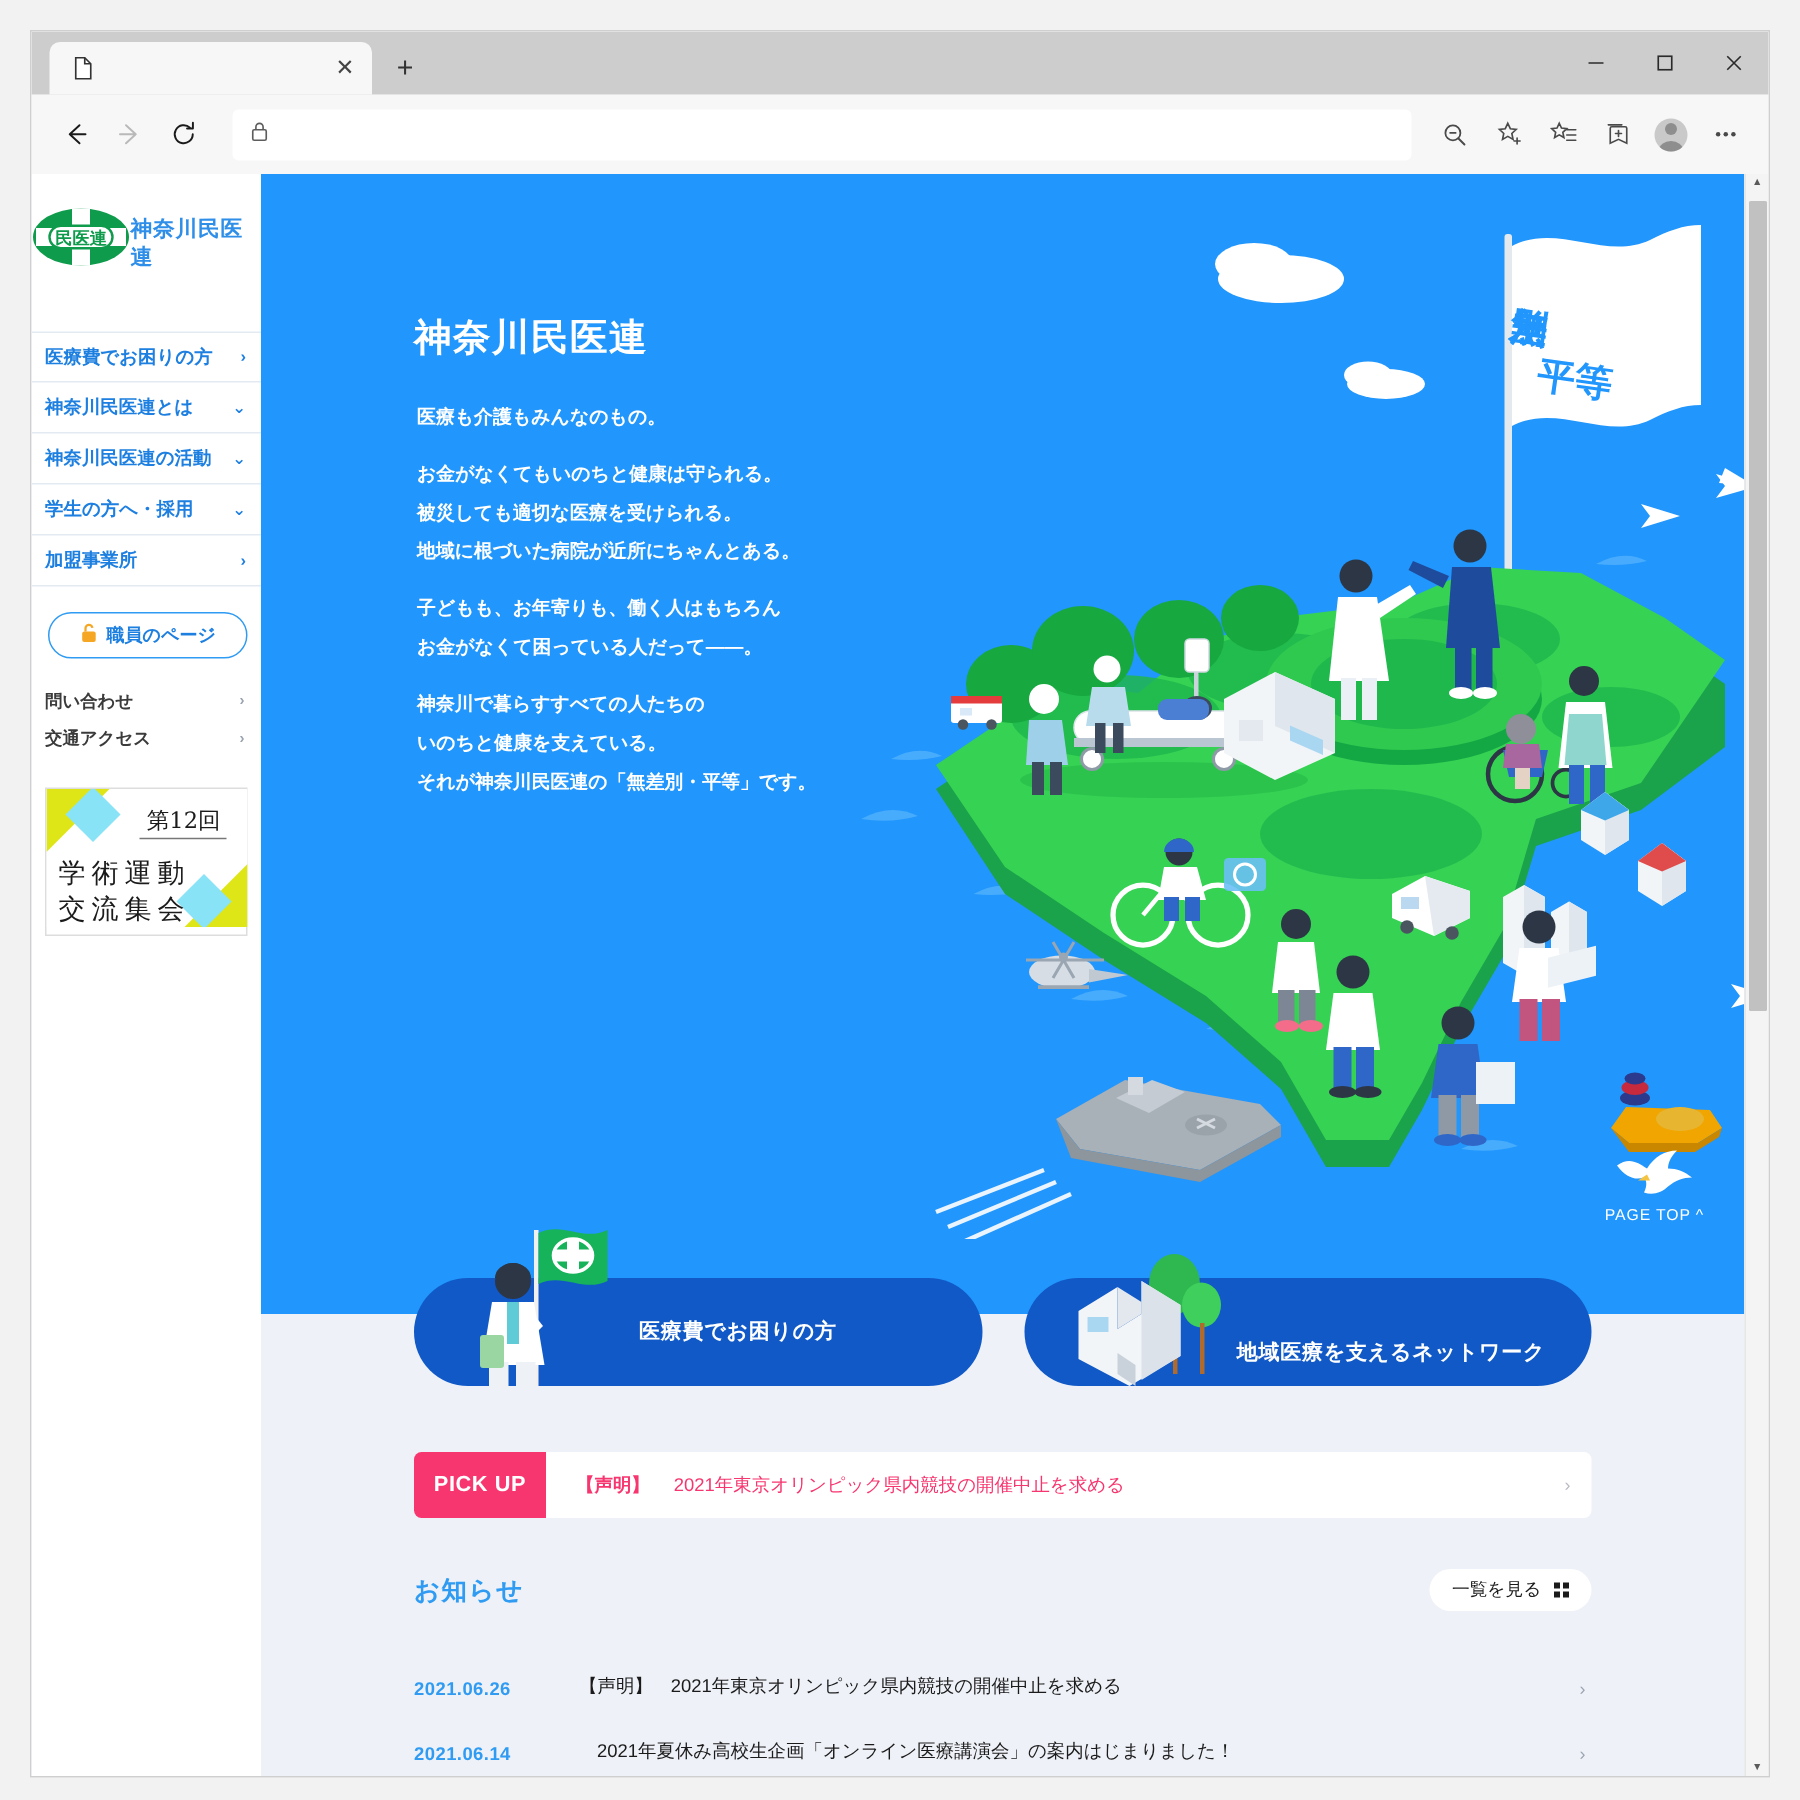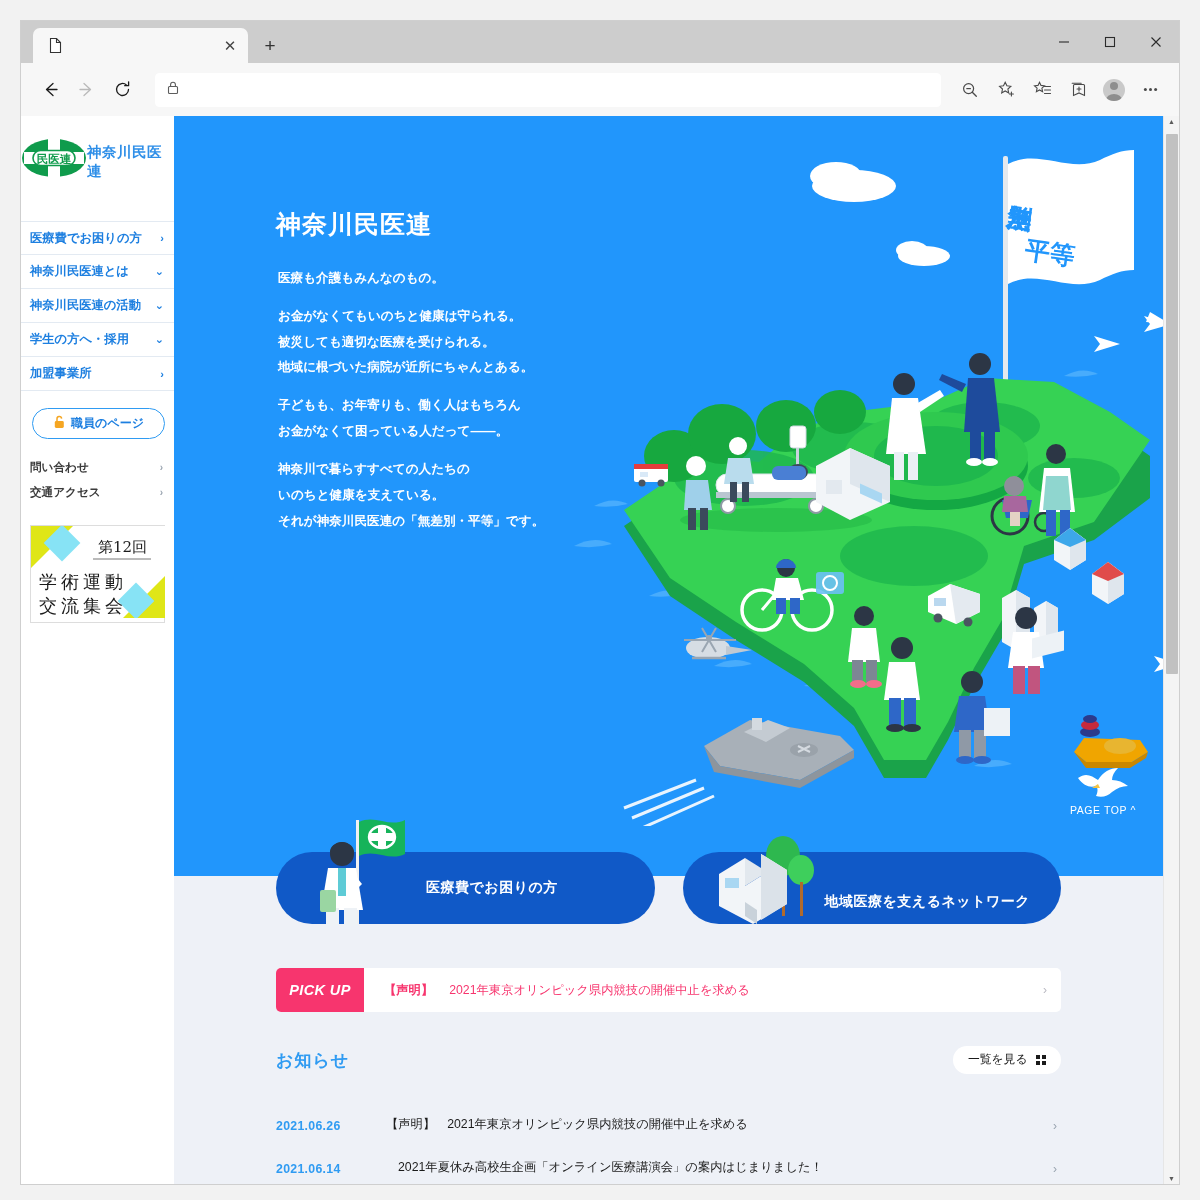--- a/index.html
+++ b/index.html
@@ -165,21 +165,21 @@
   .cta.second .cta-art { left: 22px; top: -28px; }
   .cta.second .cta-label { margin-left: 142px; margin-top: 27px; }
   
   #pickup {
     margin: 24px 102px 0 102px; height: 44px; background: #ffffff;
     border-radius: 5px; display: flex; align-items: center; overflow: hidden;
   }
   .pickup-tag {
     width: 88px; height: 44px; background: #f7356e; color: #fff;
     display: flex; align-items: center; justify-content: center;
-    font-size: 14.5px; font-weight: bold; font-style: italic; letter-spacing: .4px;
+    font-size: 14.5px; font-weight: bold; letter-spacing: .4px;
     flex: none;
   }
   .pickup-body { flex: 1; display: flex; align-items: center; padding: 0 14px 0 20px; }
   .pickup-cat { font-size: 12.3px; color: #f7356e; font-weight: bold; margin-right: 16px; }
   .pickup-title { font-size: 12.3px; color: #f7356e; flex: 1; }
   .pickup-chev { color: #b9b9c2; font-size: 12px; }
   
   #news { margin: 34px 102px 0 102px; }
   .news-head { display: flex; align-items: center; justify-content: space-between; }
   .news-title { font-size: 17px; color: #2f9bf2; font-weight: bold; letter-spacing: 1px; }

